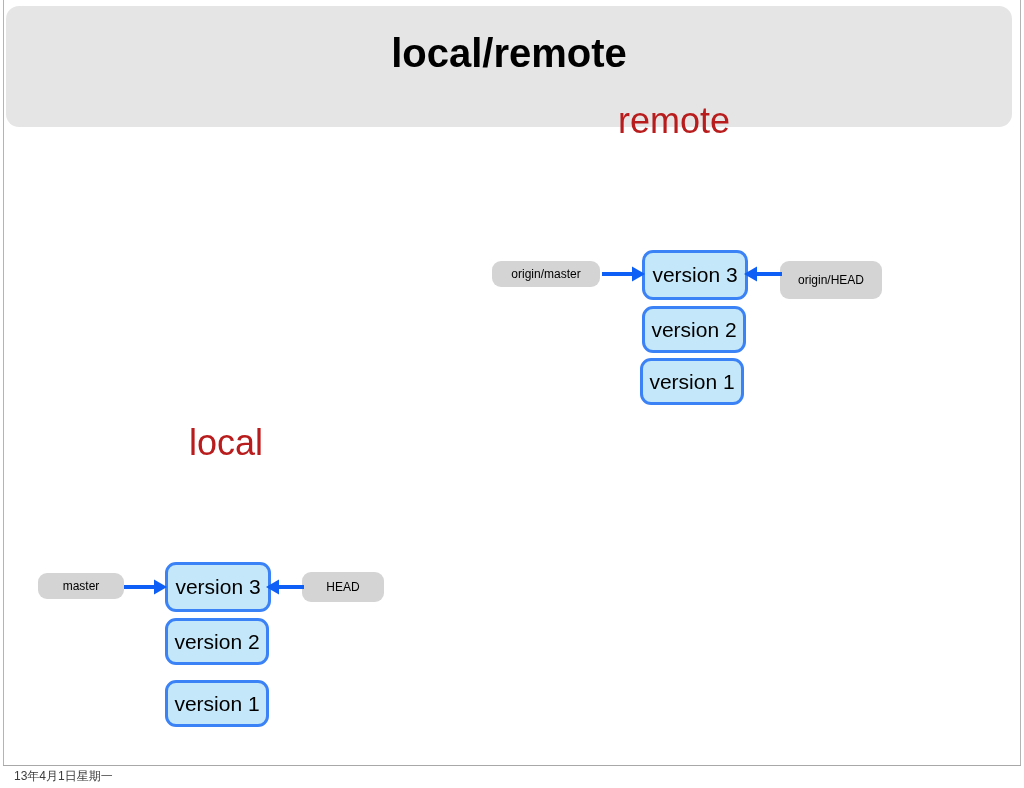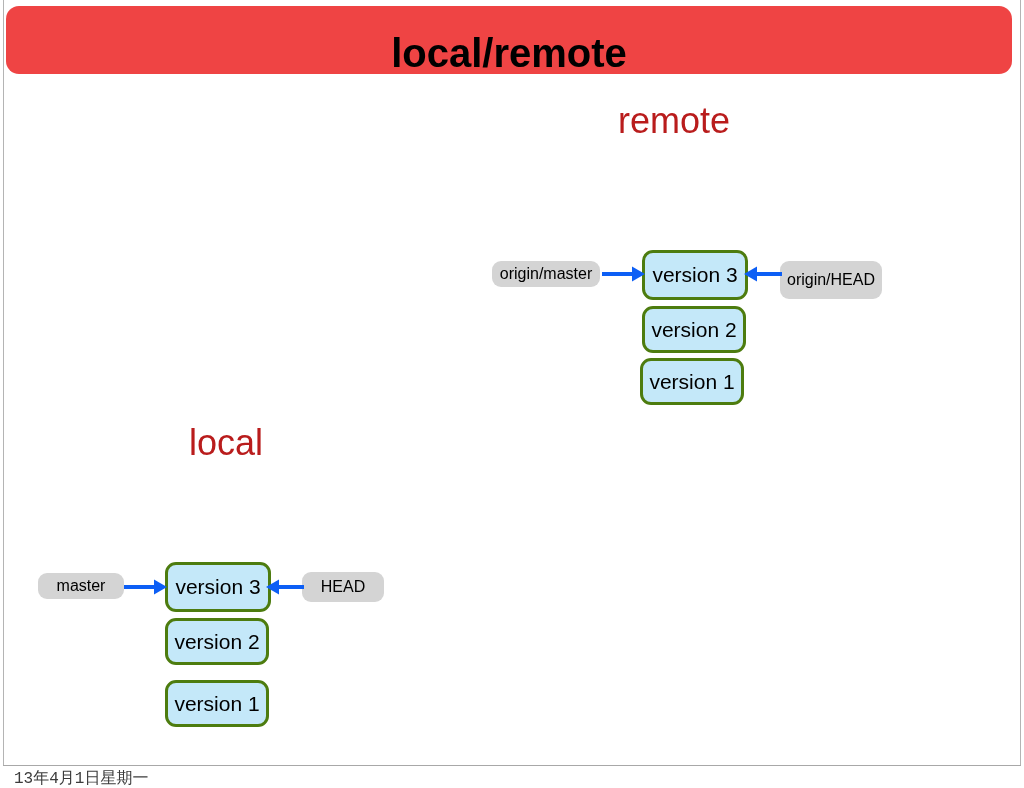--- a/index.html
+++ b/index.html
@@ -43,22 +43,22 @@
     height: 1px;
     background: #a8a8a8;
   }
 
   
   .title-banner {
     position: absolute;
     left: 6px;
     top: 6px;
     width: 1006px;
-    height: 68px;
-    background: #ef4444;
+    height: 121px;
+    background: #e5e5e5;
     border-radius: 13px;
     box-sizing: border-box;
   }
   .title-text {
     position: absolute;
     left: 0;
     top: 0;
     width: 1006px;
     height: 95px;
     line-height: 95px;
@@ -78,62 +78,62 @@
     font-family: "Liberation Sans", sans-serif;
     white-space: nowrap;
   }
   .section-label.remote-label { left: 618px; top: 100px; }
   .section-label.local-label  { left: 172px; top: 422px; margin-left: 17px; }
 
   
   .commit-box {
     position: absolute;
     background: #c4e8f9;
-    border: 3px solid #4d7c0f;
+    border: 3px solid #3b82f6;
     border-radius: 11px;
     box-sizing: border-box;
     color: #000000;
     font-size: 21px;
     font-family: "Liberation Sans", sans-serif;
     display: flex;
     align-items: center;
     justify-content: center;
     white-space: nowrap;
   }
 
   
   .ref-label {
     position: absolute;
     background: #d4d4d4;
     border-radius: 9px;
     box-sizing: border-box;
     color: #000000;
-    font-size: 16px;
+    font-size: 12px;
     font-family: "Liberation Sans", sans-serif;
     display: flex;
     align-items: center;
     justify-content: center;
     white-space: nowrap;
   }
 
   
   .arrow {
     position: absolute;
     height: 18px;
   }
   .arrow svg { display: block; }
 
   
   .footer-date {
     position: absolute;
     left: 14px;
     top: 768px;
     color: #3b3b3b;
-    font-size: 16px;
-    font-family: Liberation Mono, monospace;
+    font-size: 12px;
+    font-family: Liberation Sans, sans-serif;
     white-space: nowrap;
   }
 </style>
 </head>
 <body>
 
 <div id="slide">
 
   <div class="frame-left"></div>
   <div class="frame-right"></div>

